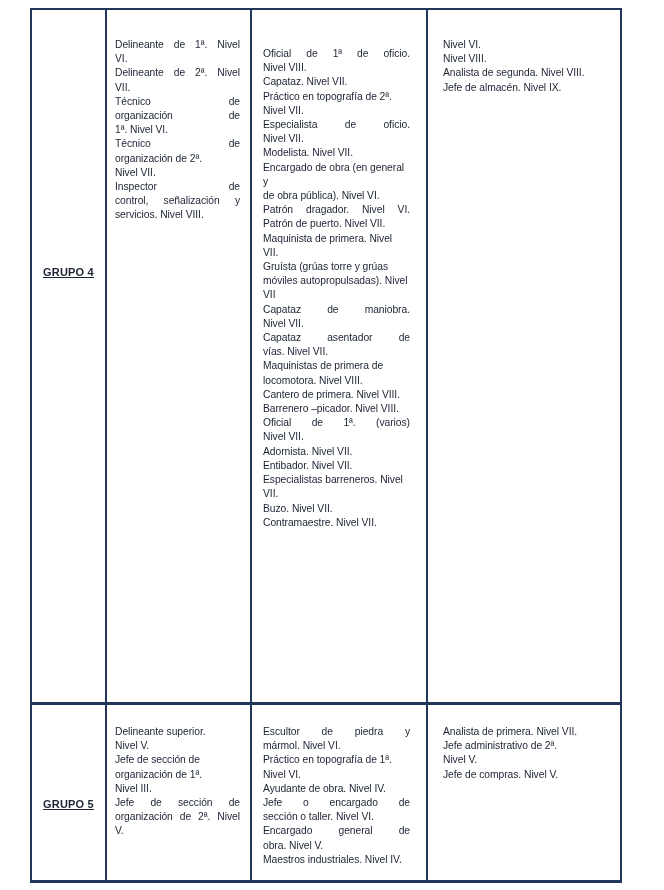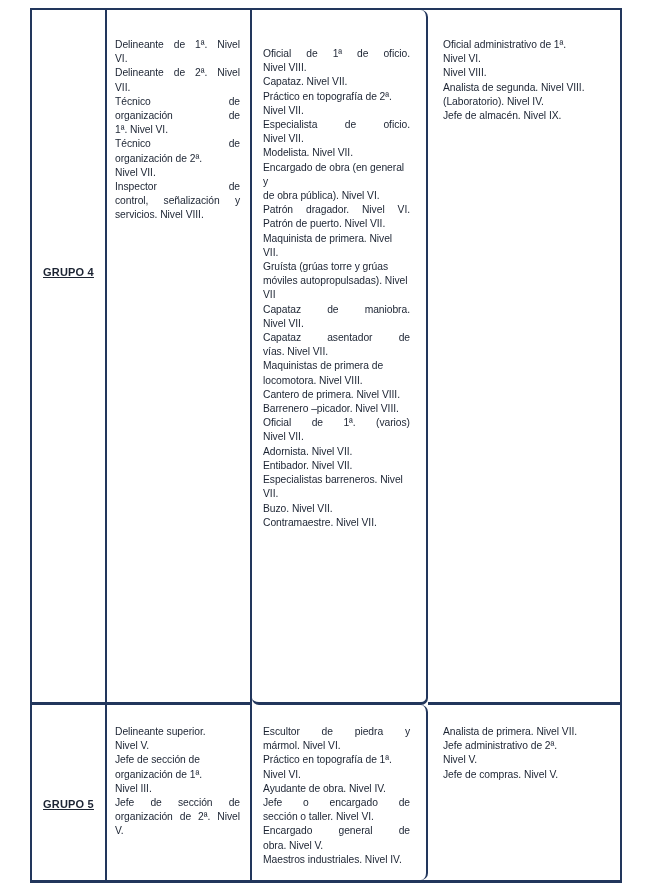--- a/index.html
+++ b/index.html
@@ -40,21 +40,21 @@
   .group-label{
     font-weight:bold;
     font-size:11px;
     letter-spacing:0.2px;
     color:var(--text);
     white-space:nowrap;
   }
   .r1 .group-label{margin-top:255px;}
   .r2 .group-label{margin-top:92px;text-align:right;}
   .c2{padding:28px 10px 0 8px;}
-  .c3{padding:37px 16px 0 11px;border-radius:7px;}
+  .c3{padding:37px 16px 0 11px;}
   .c4{padding:28px 10px 0 15px;}
   .r2.c2,.r2.c3,.r2.c4{padding-top:20px;}
   .ln{min-height:14.2px;}
   .ln.j{text-align:justify;text-align-last:justify;}
 </style>
 </head>
 <body>
 
 <div class="page">
   <div class="grid">
@@ -106,25 +106,23 @@
         <div class="ln j">Oficial de 1ª. (varios)</div>
         <div class="ln">Nivel VII.</div>
         <div class="ln">Adornista. Nivel VII.</div>
         <div class="ln">Entibador. Nivel VII.</div>
         <div class="ln">Especialistas barreneros. Nivel</div>
         <div class="ln">VII.</div>
         <div class="ln">Buzo. Nivel VII.</div>
         <div class="ln">Contramaestre. Nivel VII.</div>
       </div>
     <div class="cell r1 c4 last">
-        <div class="ln">Oficial administrativo de 1ª.</div>
         <div class="ln">Nivel VI.</div>
         <div class="ln">Nivel VIII.</div>
         <div class="ln">Analista de segunda. Nivel VIII.</div>
-        <div class="ln">(Laboratorio). Nivel IV.</div>
         <div class="ln">Jefe de almacén. Nivel IX.</div>
       </div>
 
     <div class="cell r2 group-cell">
       <div class="group-label">GRUPO 5</div>
     </div>
     <div class="cell r2 c2">
         <div class="ln">Delineante superior.</div>
         <div class="ln">Nivel V.</div>
         <div class="ln">Jefe de sección de</div>

